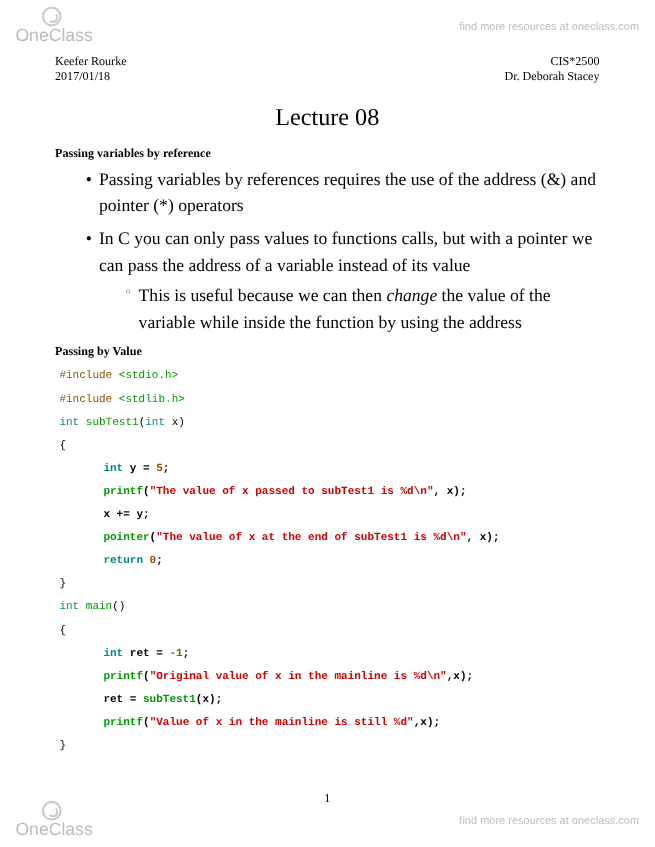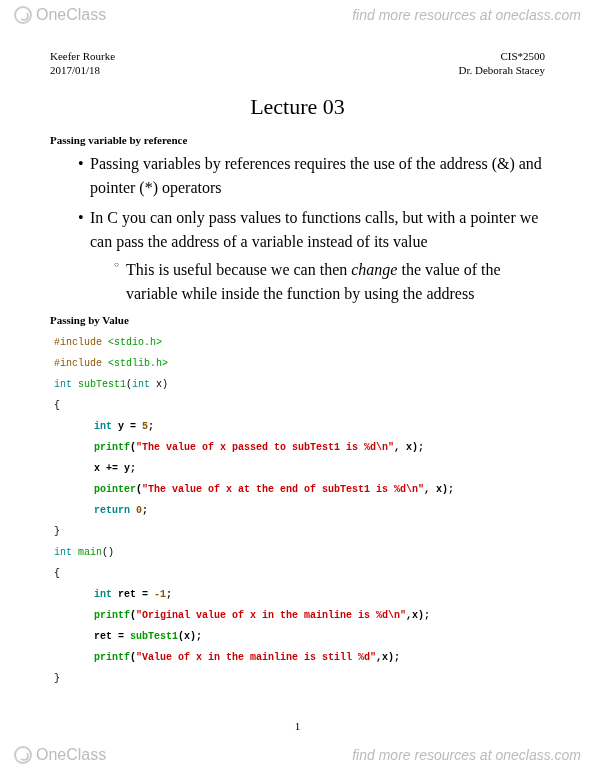--- a/index.html
+++ b/index.html
@@ -1,23 +1,23 @@
 <!DOCTYPE html>
 <html><head>
 <meta charset="utf-8">
 <style>
 * { margin: 0; padding: 0; box-sizing: border-box; }
 body { width: 595px; height: 770px; background: #fff; font-family: Georgia, 'Times New Roman', serif; position: relative; color: #000; }
 .watermark-top, .watermark-bottom { position: absolute; left: 0; right: 0; display: flex; align-items: center; justify-content: space-between; padding: 6px 14px; color: #ccc; font-family: Arial, sans-serif; }
 .watermark-top { top: 0; }
 .watermark-bottom { bottom: 0; }
-.logo { display: flex; align-items: center; font-size: 16px; font-weight: 300; color: #bbb; }
+.logo { display: flex; align-items: center; font-size: 16px; font-weight: 300; color: #bbb; flex-direction: column; }
 .logo-circle { width: 18px; height: 18px; border: 2px solid #ccc; border-radius: 50%; margin-right: 4px; position: relative; }
 .logo-circle::after { content: ''; position: absolute; width: 6px; height: 6px; border: 2px solid #ccc; border-radius: 50%; border-top-color: transparent; border-left-color: transparent; top: 3px; left: 3px; }
-.find-more { font-size: 14px; color: #bbb; font-style: italic; }
+.find-more { font-size: 10px; color: #bbb; }
 .page { padding: 50px 50px 40px 50px; }
 .header-row { display: flex; justify-content: space-between; font-size: 11px; margin-bottom: 2px; }
 .title { text-align: center; font-size: 22px; margin: 18px 0 14px 0; font-weight: normal; }
 .section { font-size: 11px; font-weight: bold; margin: 8px 0 6px 0; }
 ul { list-style: none; padding-left: 28px; }
 ul li { font-size: 16px; line-height: 1.5; margin-bottom: 6px; position: relative; padding-left: 12px; }
 ul li::before { content: '•'; position: absolute; left: 0; }
 ul ul { padding-left: 24px; margin-top: 4px; }
 ul ul li::before { content: '○'; font-size: 8px; top: 1px; }
 .code { font-family: 'Courier New', monospace; font-size: 10px; line-height: 2.1; padding-left: 4px; }
@@ -43,23 +43,23 @@
 <div class="page">
   <div class="header-row">
     <span>Keefer Rourke</span>
     <span>CIS*2500</span>
   </div>
   <div class="header-row">
     <span>2017/01/18</span>
     <span>Dr. Deborah Stacey</span>
   </div>
 
-  <h1 class="title">Lecture 03</h1>
+  <h1 class="title">Lecture 08</h1>
 
-  <div class="section">Passing variable by reference</div>
+  <div class="section">Passing variables by reference</div>
 
   <ul>
     <li>Passing variables by references requires the use of the address (&amp;) and pointer (*) operators</li>
     <li>
       <span>In C you can only pass values to functions calls, but with a pointer we can pass the address of a variable instead of its value</span>
       <ul>
         <li><span>This is useful because we can then </span><em>change</em><span> the value of the variable while inside the function by using the address</span></li>
       </ul>
     </li>
   </ul>

